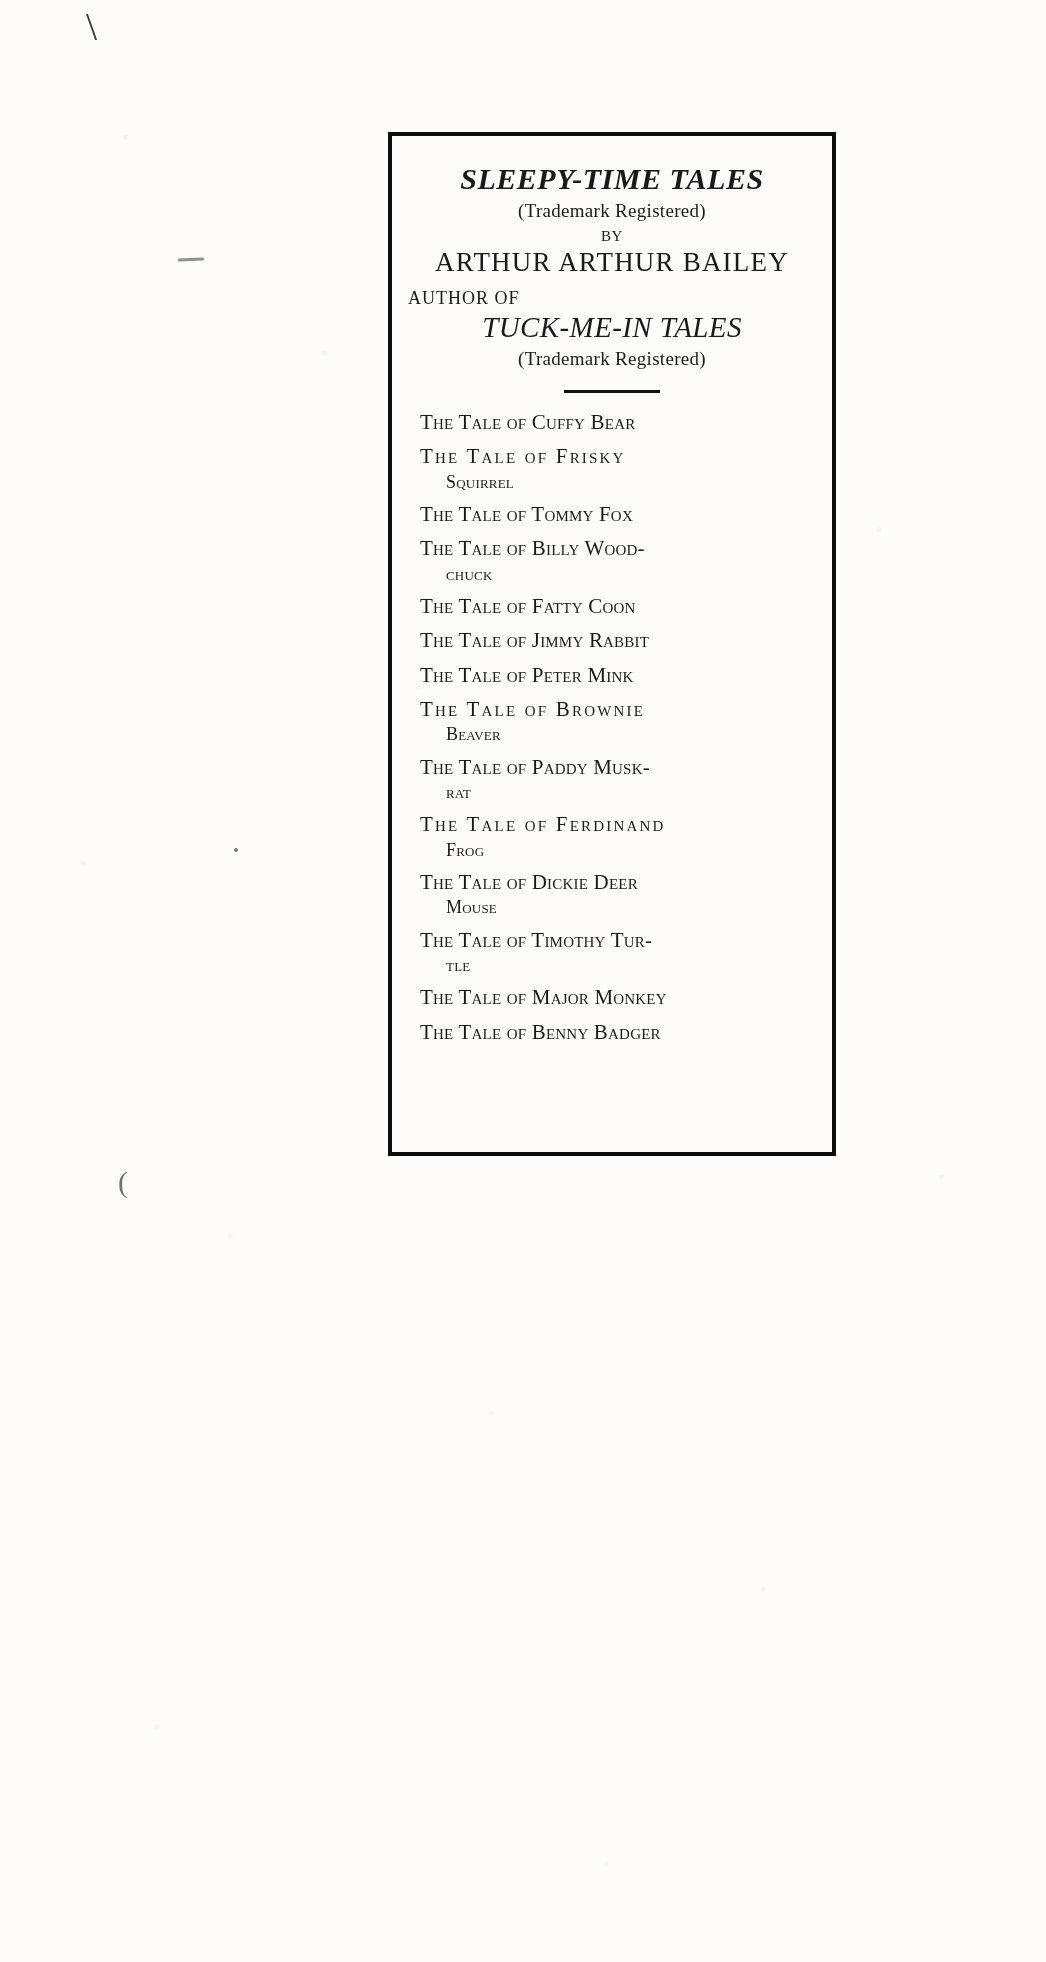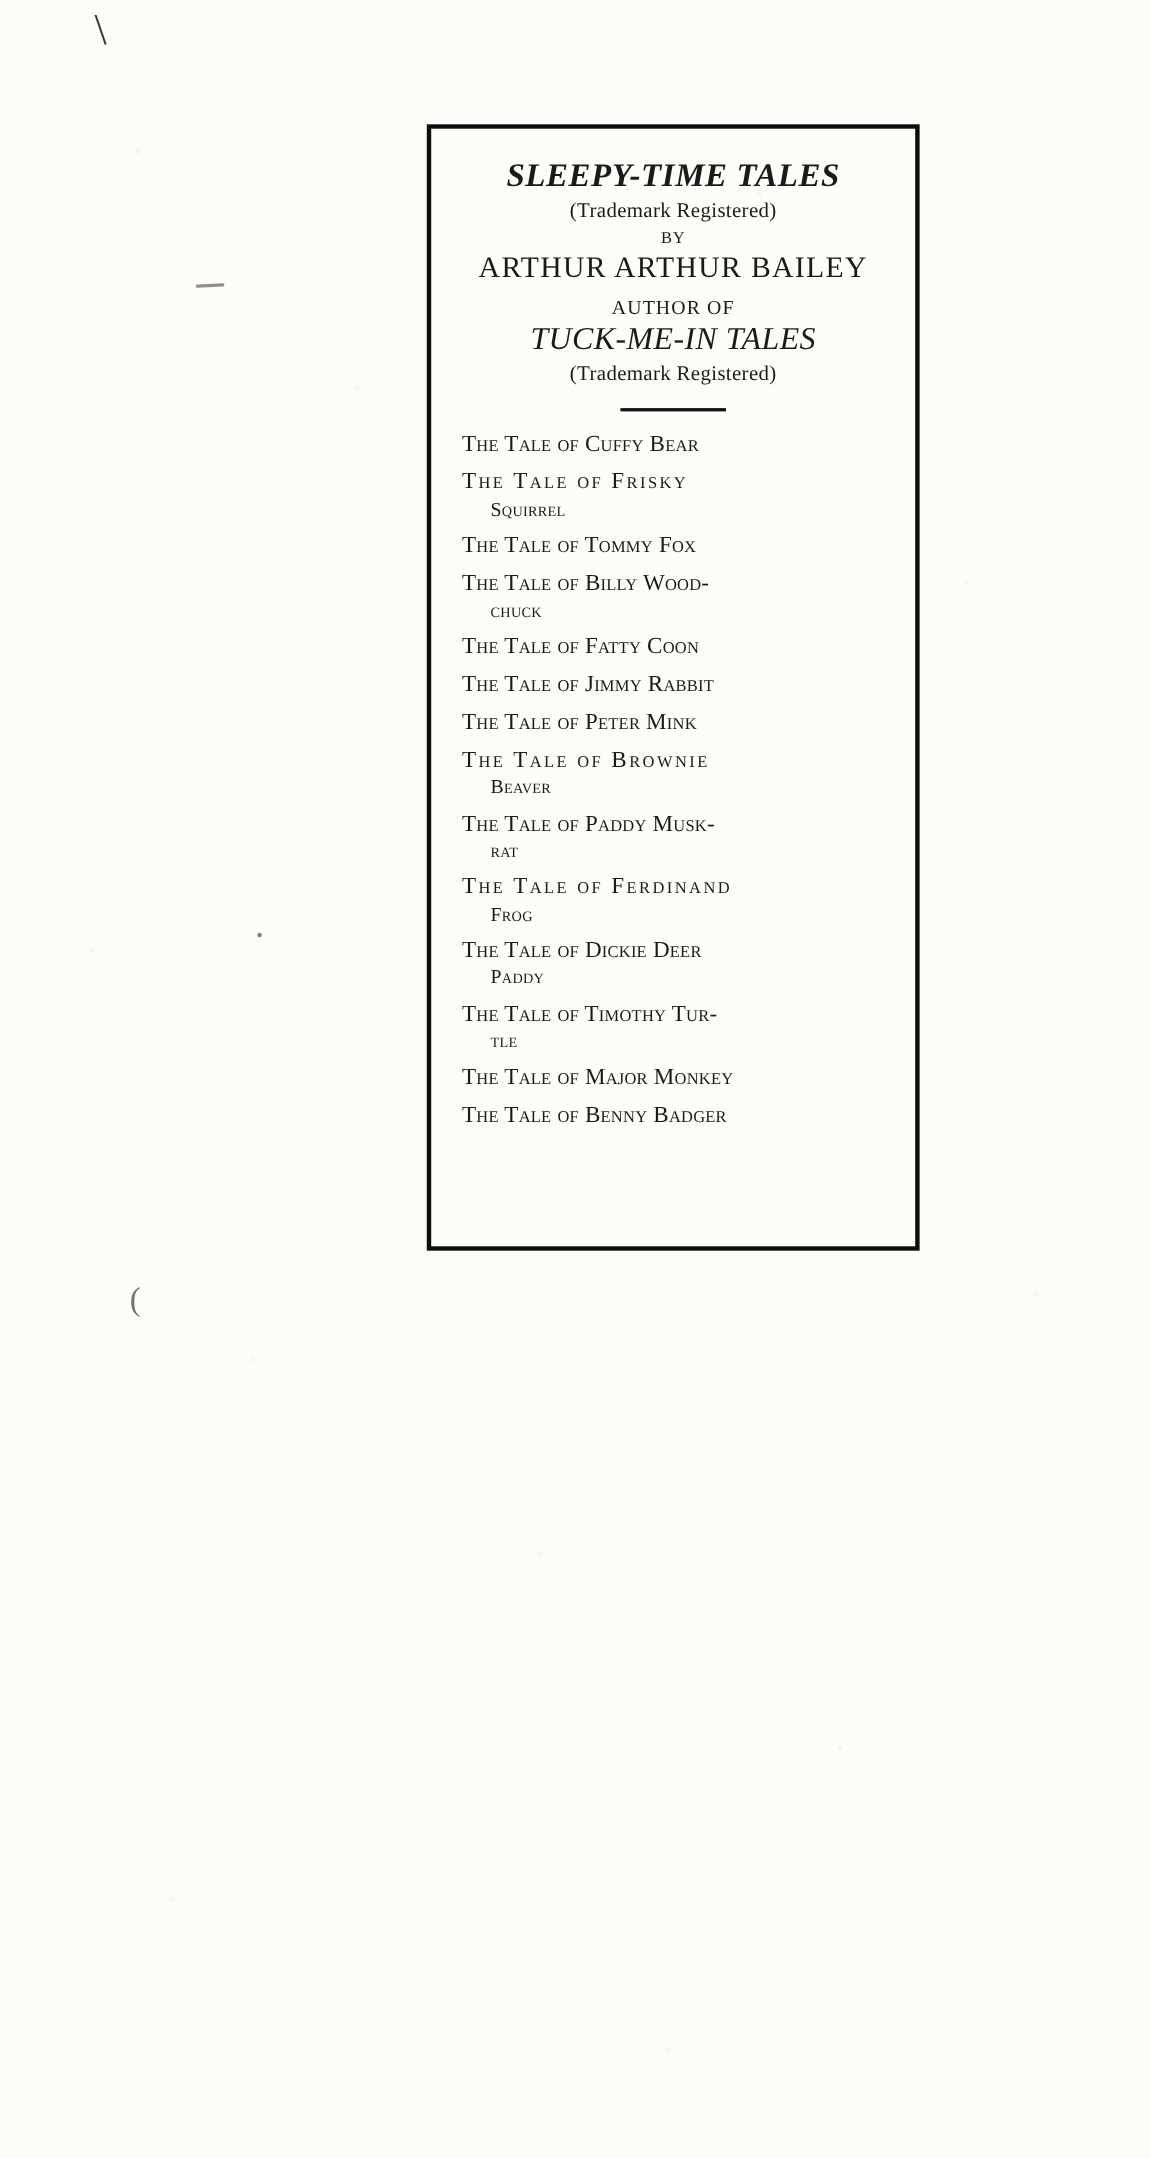--- a/index.html
+++ b/index.html
@@ -76,21 +76,21 @@
     height: 4px;
     background: #55524c;
     border-radius: 50%;
     opacity: .75;
   }
 
   
   .ad-box {
     position: absolute;
     left: 388px;
-    top: 113px;
+    top: 132px;
     width: 448px;
     height: 1024px;
     border: 4px solid #0d0d0d;
     background: transparent;
     box-sizing: border-box;
     padding: 22px 16px 14px 16px;
   }
 
   .series-title {
     font-style: italic;
@@ -114,21 +114,21 @@
     margin: 4px 0 0 0;
   }
   .author {
     text-align: center;
     font-size: 27px;
     letter-spacing: 1.2px;
     margin: 2px 0 10px 0;
     white-space: nowrap;
   }
   .author-of {
-    text-align: center;
+    text-align: left;
     font-size: 18px;
     letter-spacing: 1px;
     margin: 10px 0 0 0;
   }
   .second-series {
     font-style: italic;
     font-weight: normal;
     font-size: 29px;
     letter-spacing: .4px;
     text-align: center;
@@ -194,19 +194,19 @@
       <li><span class="sc">The Tale of Cuffy Bear</span></li>
       <li><span class="sc wide">The Tale of Frisky</span><span class="cont sc">Squirrel</span></li>
       <li><span class="sc">The Tale of Tommy Fox</span></li>
       <li><span class="sc">The Tale of Billy Wood-</span><span class="cont sc">chuck</span></li>
       <li><span class="sc">The Tale of Fatty Coon</span></li>
       <li><span class="sc">The Tale of Jimmy Rabbit</span></li>
       <li><span class="sc">The Tale of Peter Mink</span></li>
       <li><span class="sc wide">The Tale of Brownie</span><span class="cont sc">Beaver</span></li>
       <li><span class="sc">The Tale of Paddy Musk-</span><span class="cont sc">rat</span></li>
       <li><span class="sc wide">The Tale of Ferdinand</span><span class="cont sc">Frog</span></li>
-      <li><span class="sc">The Tale of Dickie Deer</span><span class="cont sc">Paddy</span></li>
+      <li><span class="sc">The Tale of Dickie Deer</span><span class="cont sc">Mouse</span></li>
       <li><span class="sc">The Tale of Timothy Tur-</span><span class="cont sc">tle</span></li>
       <li><span class="sc">The Tale of Major Monkey</span></li>
       <li><span class="sc">The Tale of Benny Badger</span></li>
     </ul>
 
 </div>
 
 </body></html>

